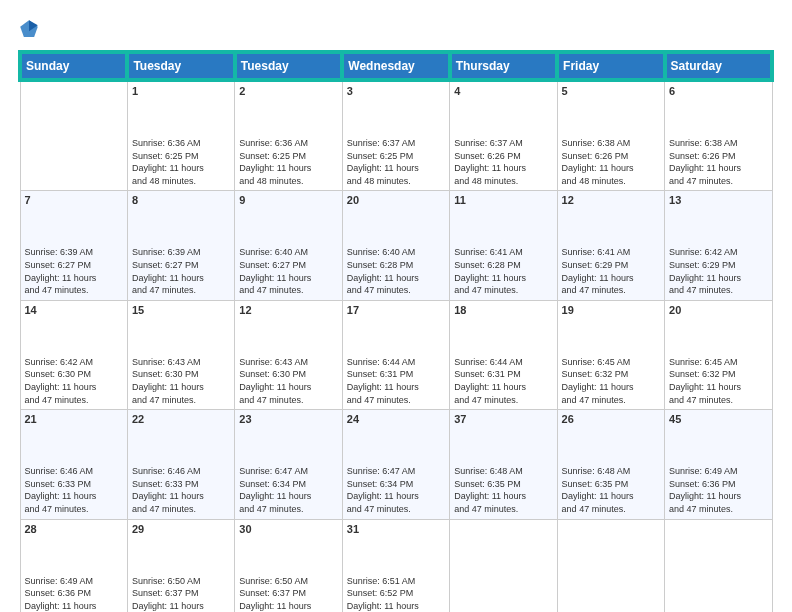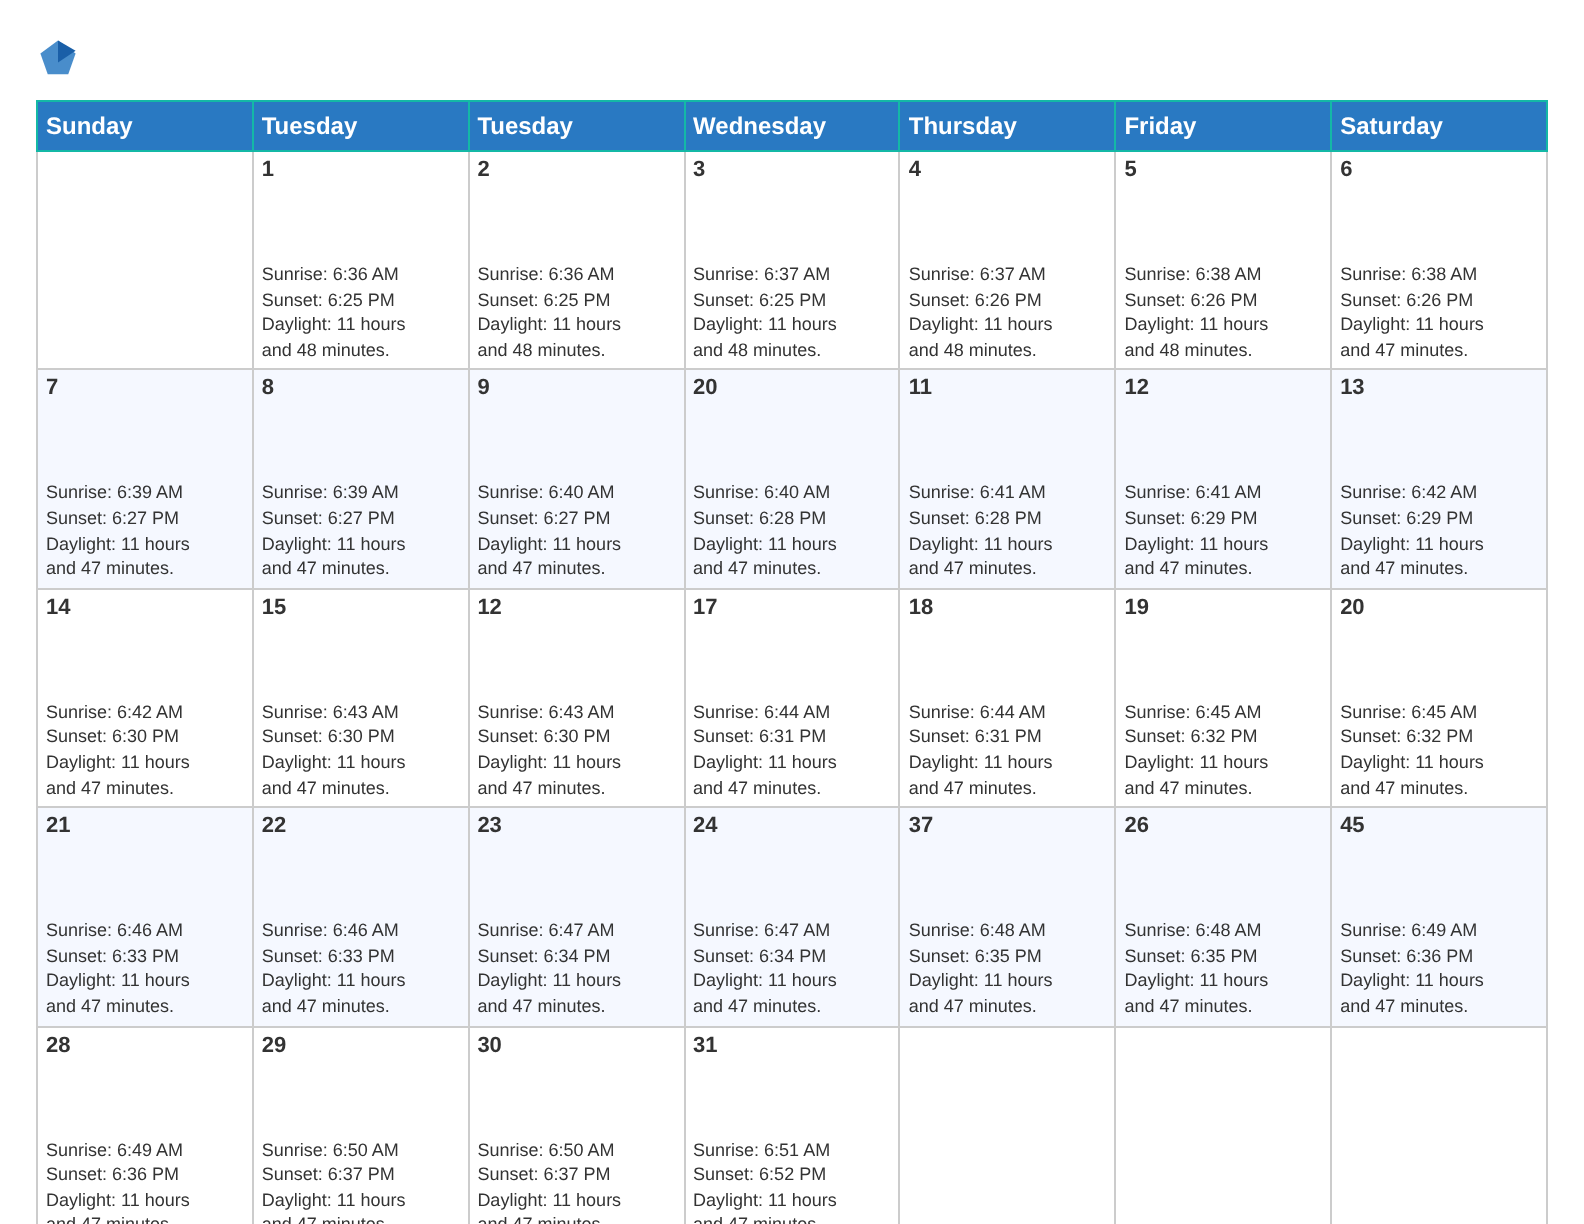--- a/index.html
+++ b/index.html
@@ -59,21 +59,21 @@
       width: 100%;
       table-layout: fixed;
     }
     .calendar th {
       background-color: #2979c2;
       color: #fff;
       font-size: 12px;
       font-weight: bold;
       padding: 5px 4px;
       text-align: left;
-      border: 1px solid #14b8a6;
+      border: 4px solid #14b8a6;
     }
     .calendar td {
       vertical-align: top;
       border: 1px solid #ccc;
       padding: 3px 4px;
       font-size: 9.5px;
       color: #333;
       height: 86px;
     }
     .day-num {

